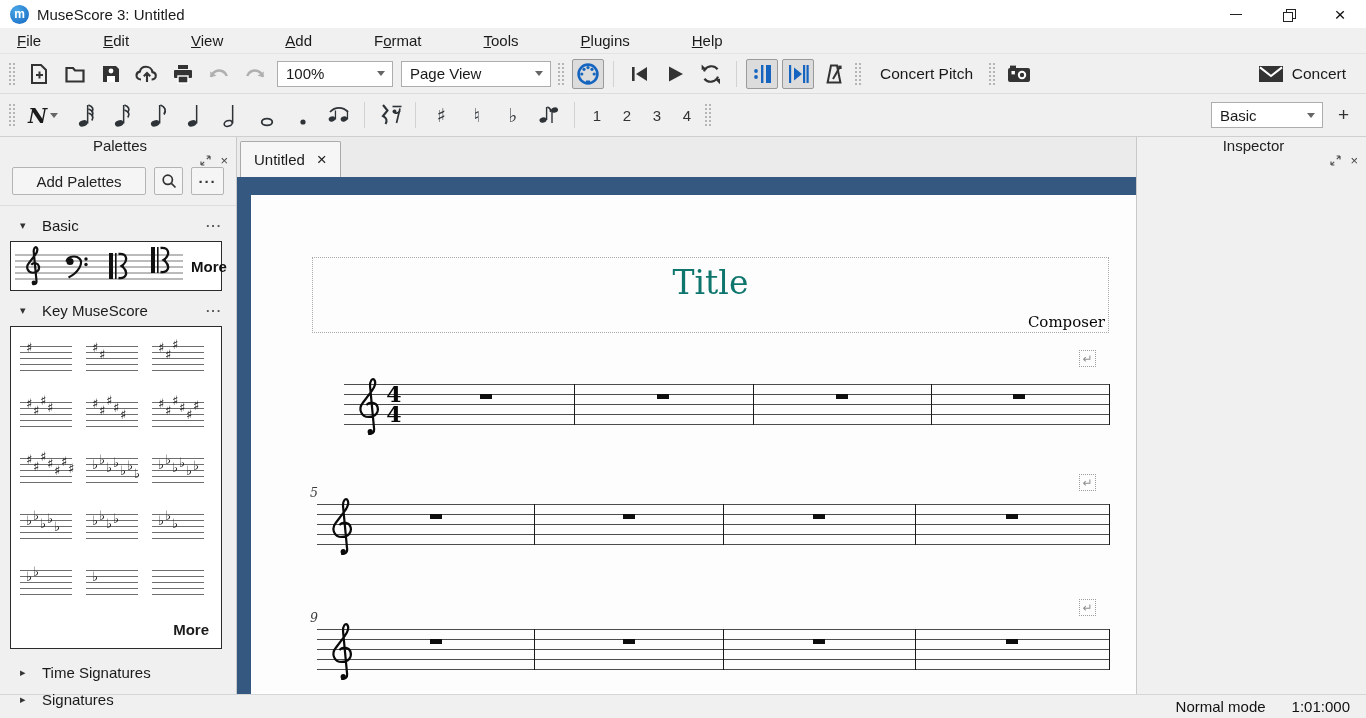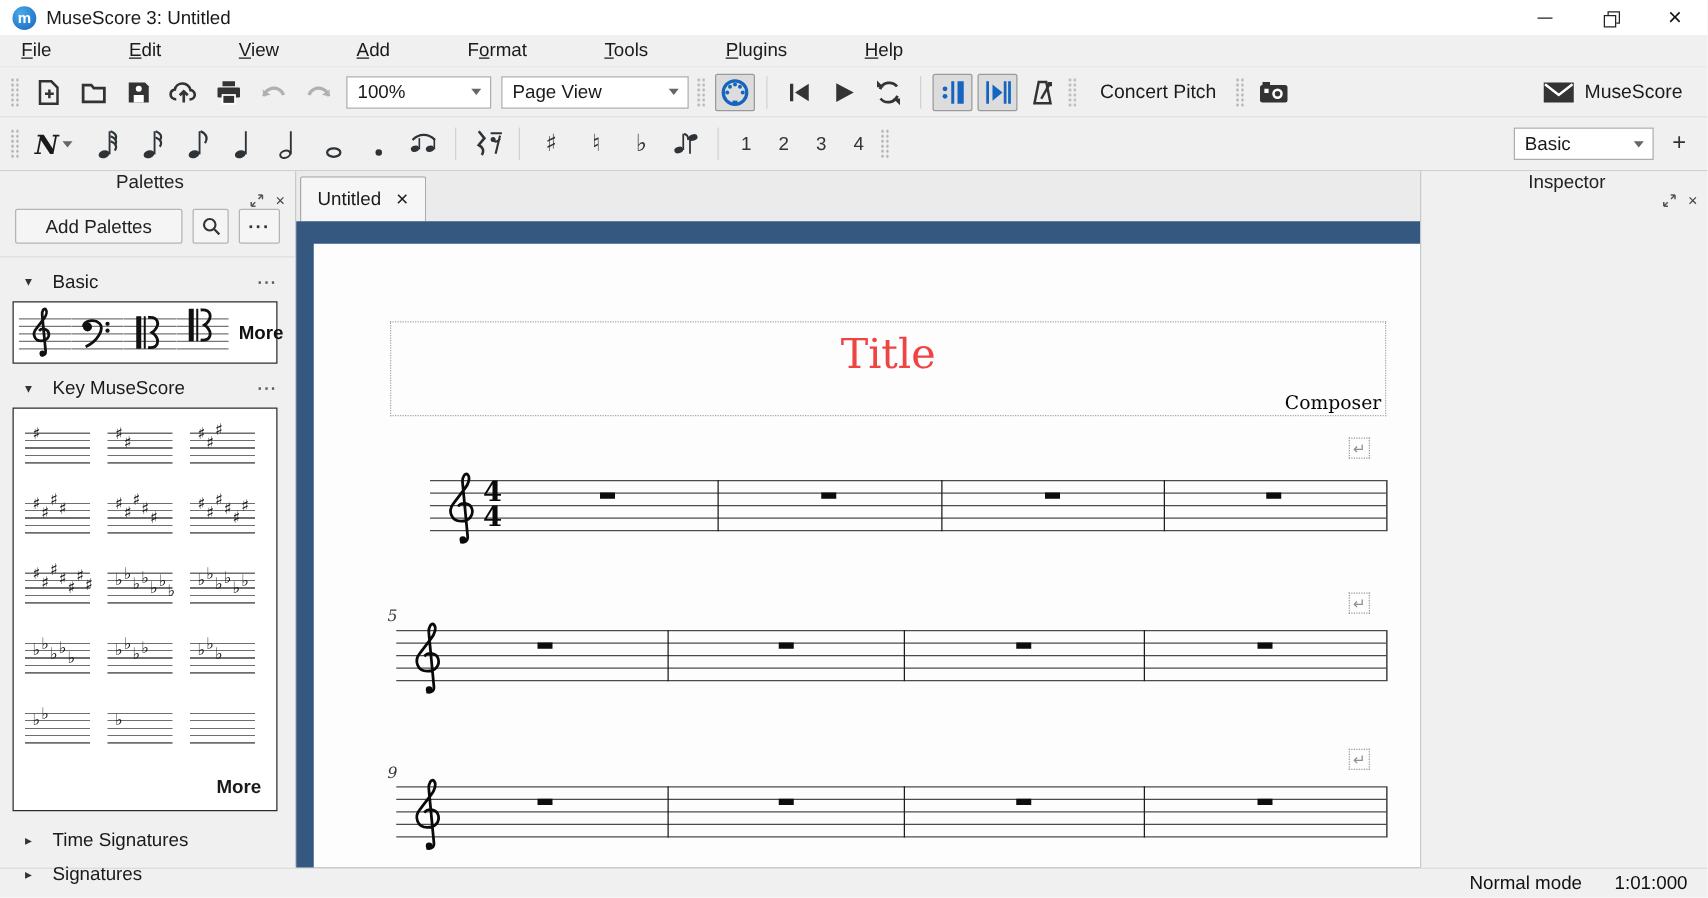--- a/index.html
+++ b/index.html
@@ -85,21 +85,21 @@
   
   .scorearea { flex:1; display:flex; flex-direction:column; min-width:0; }
   .tabbar { height:40px; background:#ebebeb; display:flex; align-items:flex-end; padding-left:3px; }
   .tab { height:36px; background:#f6f6f6; border:1px solid #aaaaaa; border-bottom:none;
          border-radius:2px 2px 0 0; display:flex; align-items:center; gap:12px; padding:0 13px; font-size:15px; }
   .tabclose { font-size:17px; color:#222; line-height:15px; }
   .canvas { flex:1; background:#355880; position:relative; overflow:hidden; }
   .page { position:absolute; left:14px; top:18px; width:1200px; height:860px; background:#fdfdfd; }
 
   .title-frame { position:absolute; left:61px; top:62px; width:797px; height:76px; border:1px dotted #a9a9a9; }
-  .score-title { text-align:center; font-family:"DejaVu Serif", serif; font-size:33px; color:#ef4444; margin-top:5px; }
+  .score-title { text-align:center; font-family:"DejaVu Serif", serif; font-size:33px; color:#0f766e; margin-top:5px; }
   .score-composer { position:absolute; right:3px; bottom:1px; font-family:"DejaVu Serif", serif; font-size:15px; color:#050505; }
 
   .break-marker { position:absolute; width:17px; height:17px; border:1px dotted #9c9c9c;
                   color:#8f8f8f; font-size:12px; display:flex; align-items:center; justify-content:center; }
   .system { position:absolute; }
   .staff { position:relative; }
   .sline { position:absolute; left:0; right:0; height:1px; background:#4c4c4c; }
   .bar { position:absolute; width:1px; top:0; background:#1d1d1d; }
   .rest { position:absolute; width:12px; height:5px; background:#0d0d0d; top:10px; }
   .mnum { position:absolute; font-family:"DejaVu Serif", serif; font-style:italic; font-size:12.5px; color:#3a3a3a; }
@@ -284,21 +284,21 @@
     </svg>
   </div>
 
   <span class="spacer"></span>
 
   <div class="feedback">
     <svg width="26" height="18" viewBox="0 0 26 18">
       <rect x="1" y="1" width="24" height="16" fill="#333"></rect>
         <path d="M2 2.4 13 11 24 2.4" fill="none" stroke="#fff" stroke-width="2"></path>
     </svg>
-    <span>MuseScore</span>
+    <span>Concert</span>
   </div>
 </div>
 
 <div class="toolbar tb2">
   <span class="grip"></span>
 
   <div class="tbtn" style="min-width:44px">
     <span class="nlabel">N</span>
     <span class="ncaret">
         <i></i>

